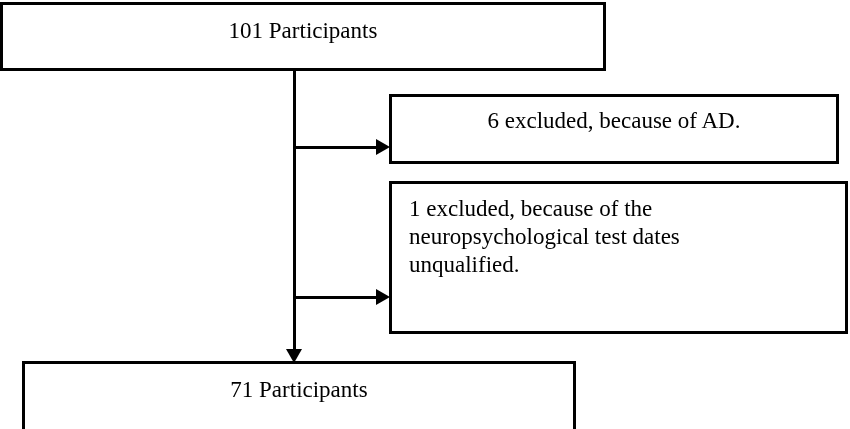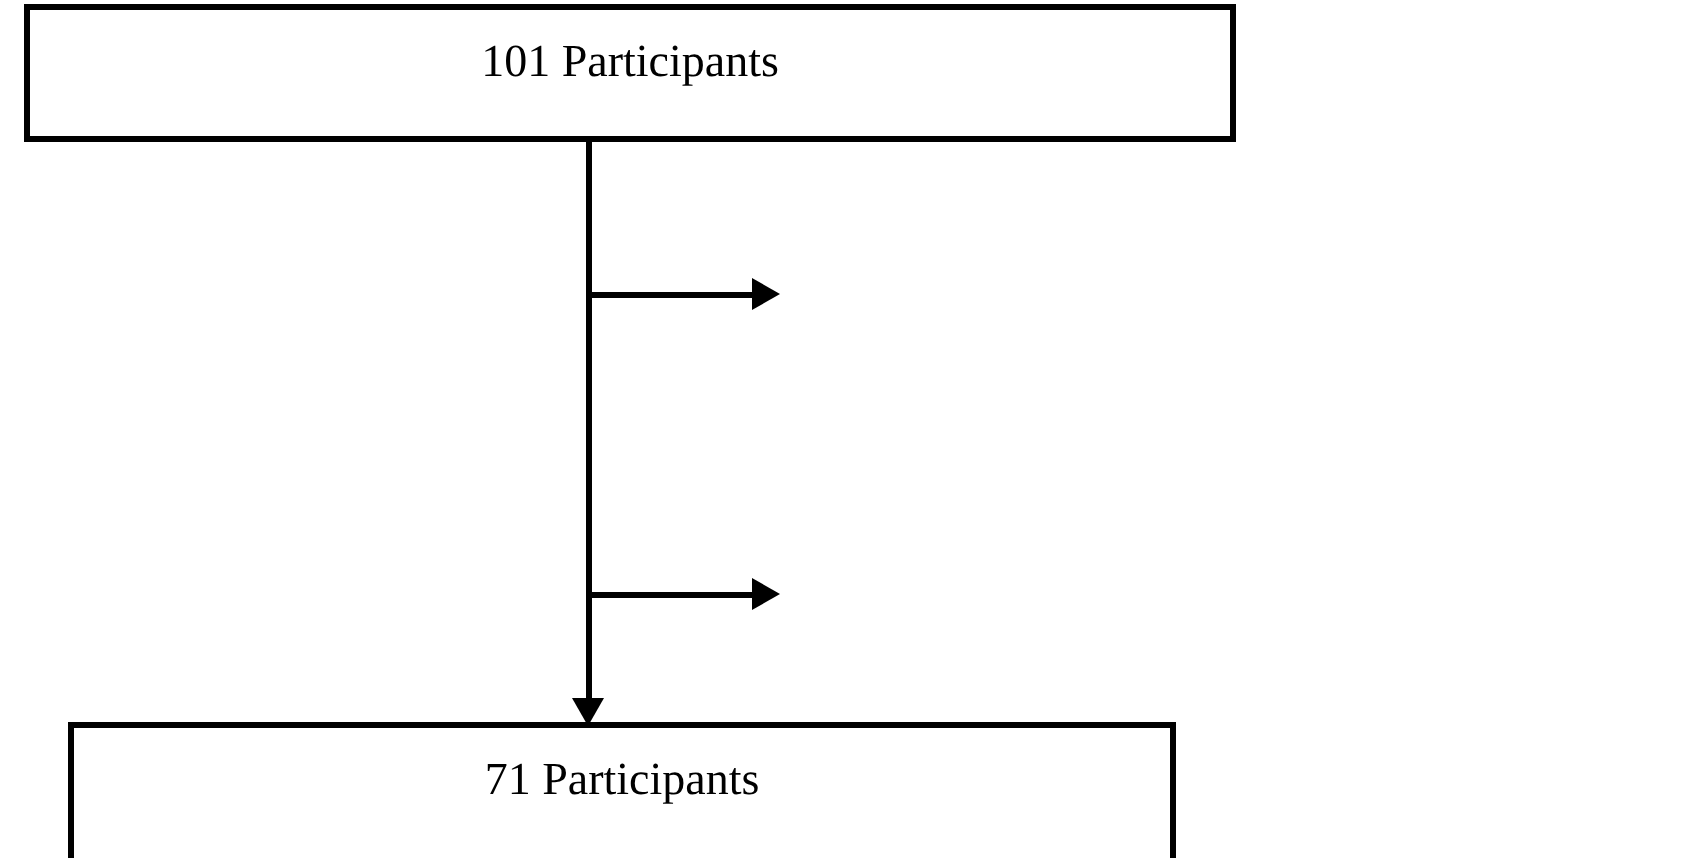--- a/index.html
+++ b/index.html
@@ -16,21 +16,20 @@
     width: 850px;
     height: 429px;
     background: #ffffff;
     overflow: hidden;
   }
   .node-box {
     position: absolute;
     box-sizing: border-box;
     border: 3px solid #000000;
     background: #ffffff;
-    margin-left: 12px;
   }
   .box-label {
     position: absolute;
     font-size: 23px;
     line-height: 28px;
     color: #000000;
     white-space: pre-line;
   }
   .label-center {
     text-align: center;
@@ -70,21 +69,29 @@
 </style>
 </head>
 <body>
 
 <div id="canvas">
 
   <div class="node-box" style="left:0px; top:2px; width:606px; height:69px;">
     <div class="box-label label-center" style="top:12px;">101 Participants</div>
   </div>
 
+  <div class="node-box" style="left:389px; top:94px; width:450px; height:70px;">
+    <div class="box-label label-center" style="top:10px;">6 excluded, because of AD.</div>
+  </div>
 
+  <div class="node-box" style="left:389px; top:181px; width:459px; height:153px;">
+    <div class="box-label label-left" style="left:17px; top:11px; right:8px;">1 excluded, because of the
+neuropsychological test dates
+unqualified.</div>
+  </div>
 
   <div class="node-box" style="left:22px; top:361px; width:554px; height:72px;">
     <div class="box-label label-center" style="top:12px;">71 Participants</div>
   </div>
 
   <div class="conn-v" style="left:293px; top:70px; height:289px;"></div>
   <div class="arrow-down" style="left:286px; top:349px;"></div>
 
   <div class="conn-h" style="left:293px; top:146px; width:83px;"></div>
   <div class="arrow-right" style="left:376px; top:139px;"></div>

